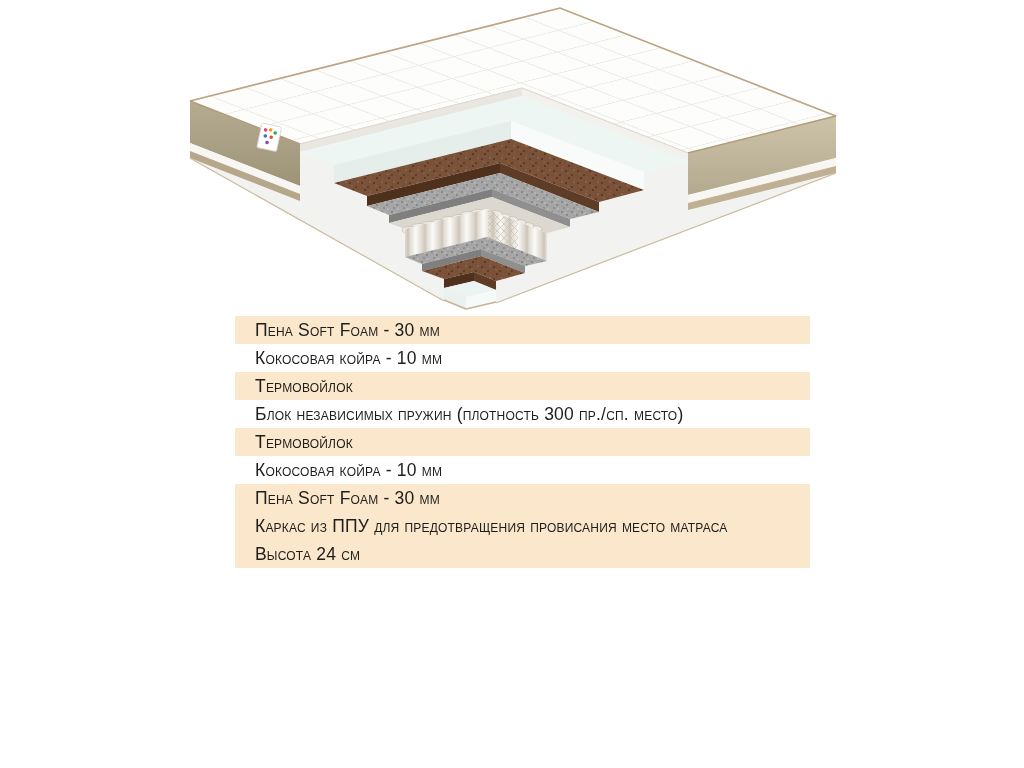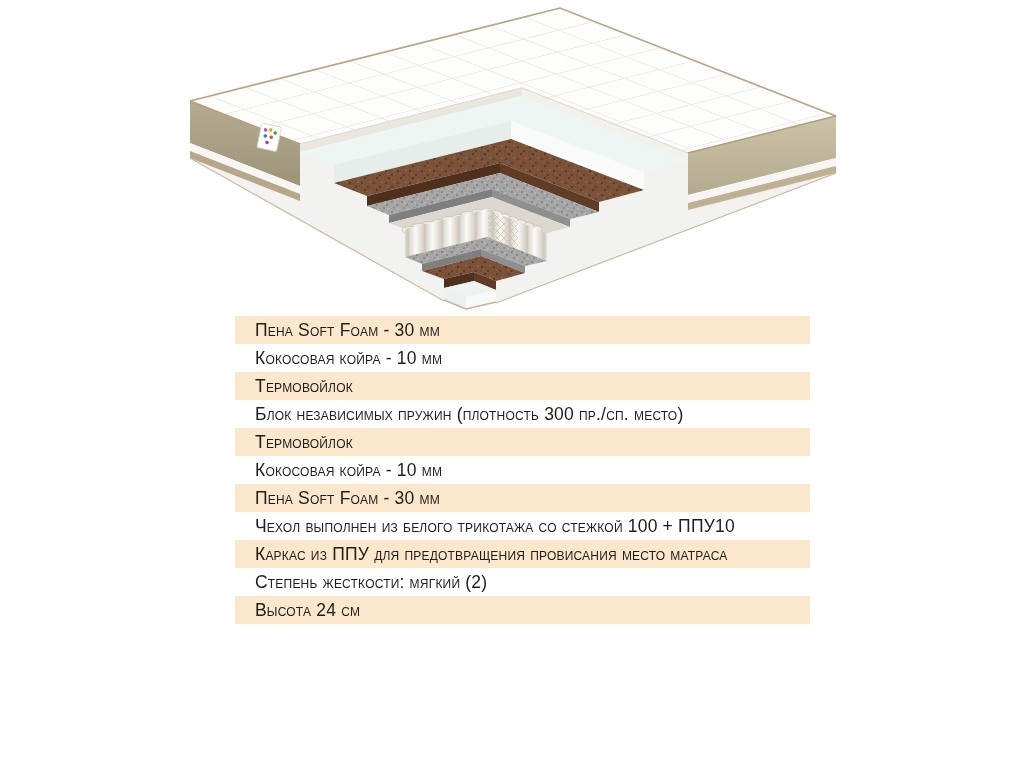--- a/index.html
+++ b/index.html
@@ -175,26 +175,20 @@
     </div>
     <div class="row shaded">
       <span>Термовойлок</span>
     </div>
     <div class="row">
       <span>Кокосовая койра - 10 мм</span>
     </div>
     <div class="row shaded">
       <span>Пена Soft Foam - 30 мм</span>
     </div>
-    <div class="row">
-      <span>Чехол выполнен из белого трикотажа со стежкой 100 + ППУ10</span>
-    </div>
     <div class="row shaded">
       <span>Каркас из ППУ для предотвращения провисания место матраса</span>
-    </div>
-    <div class="row">
-      <span>Степень жесткости: мягкий (2)</span>
     </div>
     <div class="row shaded">
       <span>Высота 24 см</span>
     </div>
   </div>
 </div>
 
 </body></html>

